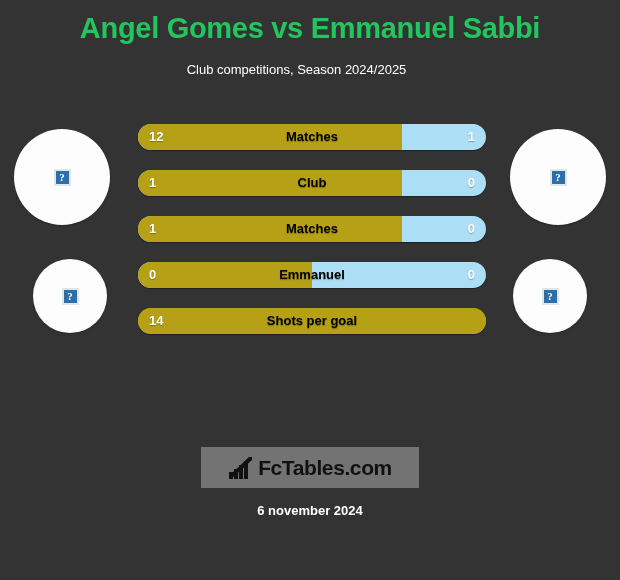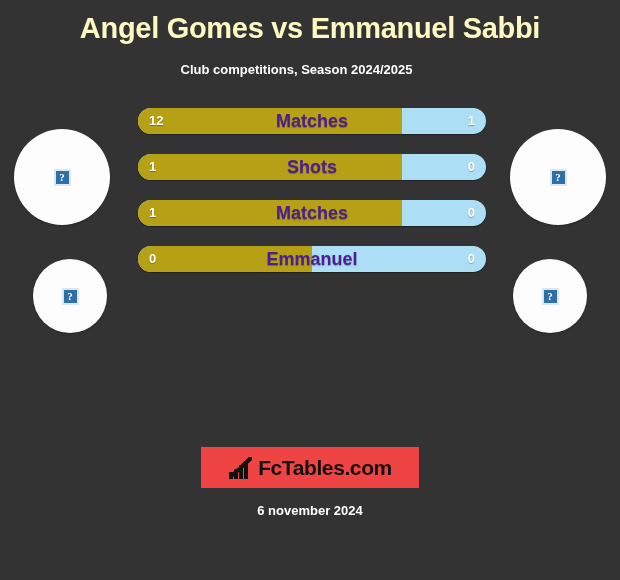--- a/index.html
+++ b/index.html
@@ -15,35 +15,35 @@
     position: relative;
   }
 
   
   #title {
     position: absolute;
     top: 12px;
     left: 0;
     width: 620px;
     text-align: center;
-    color: #fef9c3;
+    color: #22c55e;
     font-size: 29px;
     font-weight: bold;
     letter-spacing: -0.3px;
     white-space: nowrap;
   }
   #subtitle {
     position: absolute;
     top: 62px;
     left: 0;
     width: 593px;
     text-align: center;
     color: #ffffff;
     font-size: 13px;
-    font-weight: bold;
+    font-weight: normal;
   }
 
   
   .avatar {
     position: absolute;
     border-radius: 50%;
     background: #fdfdfd;
     display: flex;
     align-items: center;
     justify-content: center;
@@ -68,21 +68,21 @@
     font-weight: bold;
     line-height: 13px;
     text-align: center;
     font-family: "Liberation Serif", serif;
   }
 
   
   #bars {
     position: absolute;
     left: 138px;
-    top: 108px;
+    top: 124px;
     width: 348px;
   }
   .bar-row {
     position: relative;
     height: 26px;
     margin-bottom: 20px;
     border-radius: 13px;
     overflow: hidden;
     background: #acdff5;
     box-shadow: 0 1px 1px rgba(0,0,0,0.35);
@@ -116,35 +116,35 @@
     z-index: 3;
     text-shadow: 0 1px 1px rgba(0,0,0,0.30);
   }
   .bar-label {
     position: absolute;
     left: 0;
     right: 0;
     top: 0;
     line-height: 26px;
     text-align: center;
-    color: #4c1d95;
-    font-size: 18px;
+    color: #000000;
+    font-size: 13px;
     font-weight: bold;
     z-index: 3;
     text-shadow: 0 1px 1px rgba(0,0,0,0.30);
   }
 
   
   #logo-box {
     position: absolute;
     left: 201px;
     top: 447px;
     width: 218px;
     height: 41px;
-    background: #ef4444;
+    background: #737373;
     display: flex;
     align-items: center;
     justify-content: center;
     gap: 4px;
   }
   #logo-icon { display: block; }
   #logo-text {
     color: #111111;
     font-size: 21px;
     font-weight: bold;
@@ -183,34 +183,39 @@
 <div id="bars">
     <div class="bar-row">
       <div class="bar-fill" style="width: 76%; background: rgb(181, 160, 22);"></div>
       <div class="bar-home-value">12</div>
       <div class="bar-label">Matches</div>
       <div class="bar-away-value">1</div>
     </div>
     <div class="bar-row">
       <div class="bar-fill" style="width: 76%; background: rgb(181, 160, 22);"></div>
       <div class="bar-home-value">1</div>
-      <div class="bar-label">Shots</div>
+      <div class="bar-label">Club</div>
       <div class="bar-away-value">0</div>
     </div>
     <div class="bar-row">
       <div class="bar-fill" style="width: 76%; background: rgb(181, 160, 22);"></div>
       <div class="bar-home-value">1</div>
       <div class="bar-label">Matches</div>
       <div class="bar-away-value">0</div>
     </div>
     <div class="bar-row">
       <div class="bar-fill" style="width: 50%; background: rgb(181, 160, 22);"></div>
       <div class="bar-home-value">0</div>
       <div class="bar-label">Emmanuel</div>
       <div class="bar-away-value">0</div>
+    </div>
+    <div class="bar-row" style="background: rgb(181, 160, 22);">
+      <div class="bar-fill" style="width: 100%; background: rgb(181, 160, 22);"></div>
+      <div class="bar-home-value">14</div>
+      <div class="bar-label">Shots per goal</div>
     </div>
   </div>
 
 <div id="logo-box">
   <svg id="logo-icon" width="26" height="24" viewBox="0 0 26 24">
     <path d="M2 3 L23 3 L18 0 L23 3 L18 6" fill="none" stroke="#111111" stroke-width="0"></path>
     <polygon points="1,20 21,1 24,1 24,4 4,22" fill="#111111"></polygon>
     <rect x="1" y="16" width="4" height="7" fill="#111111"></rect>
     <rect x="6" y="13" width="4" height="10" fill="#111111"></rect>
     <rect x="11" y="9" width="4" height="14" fill="#111111"></rect>

